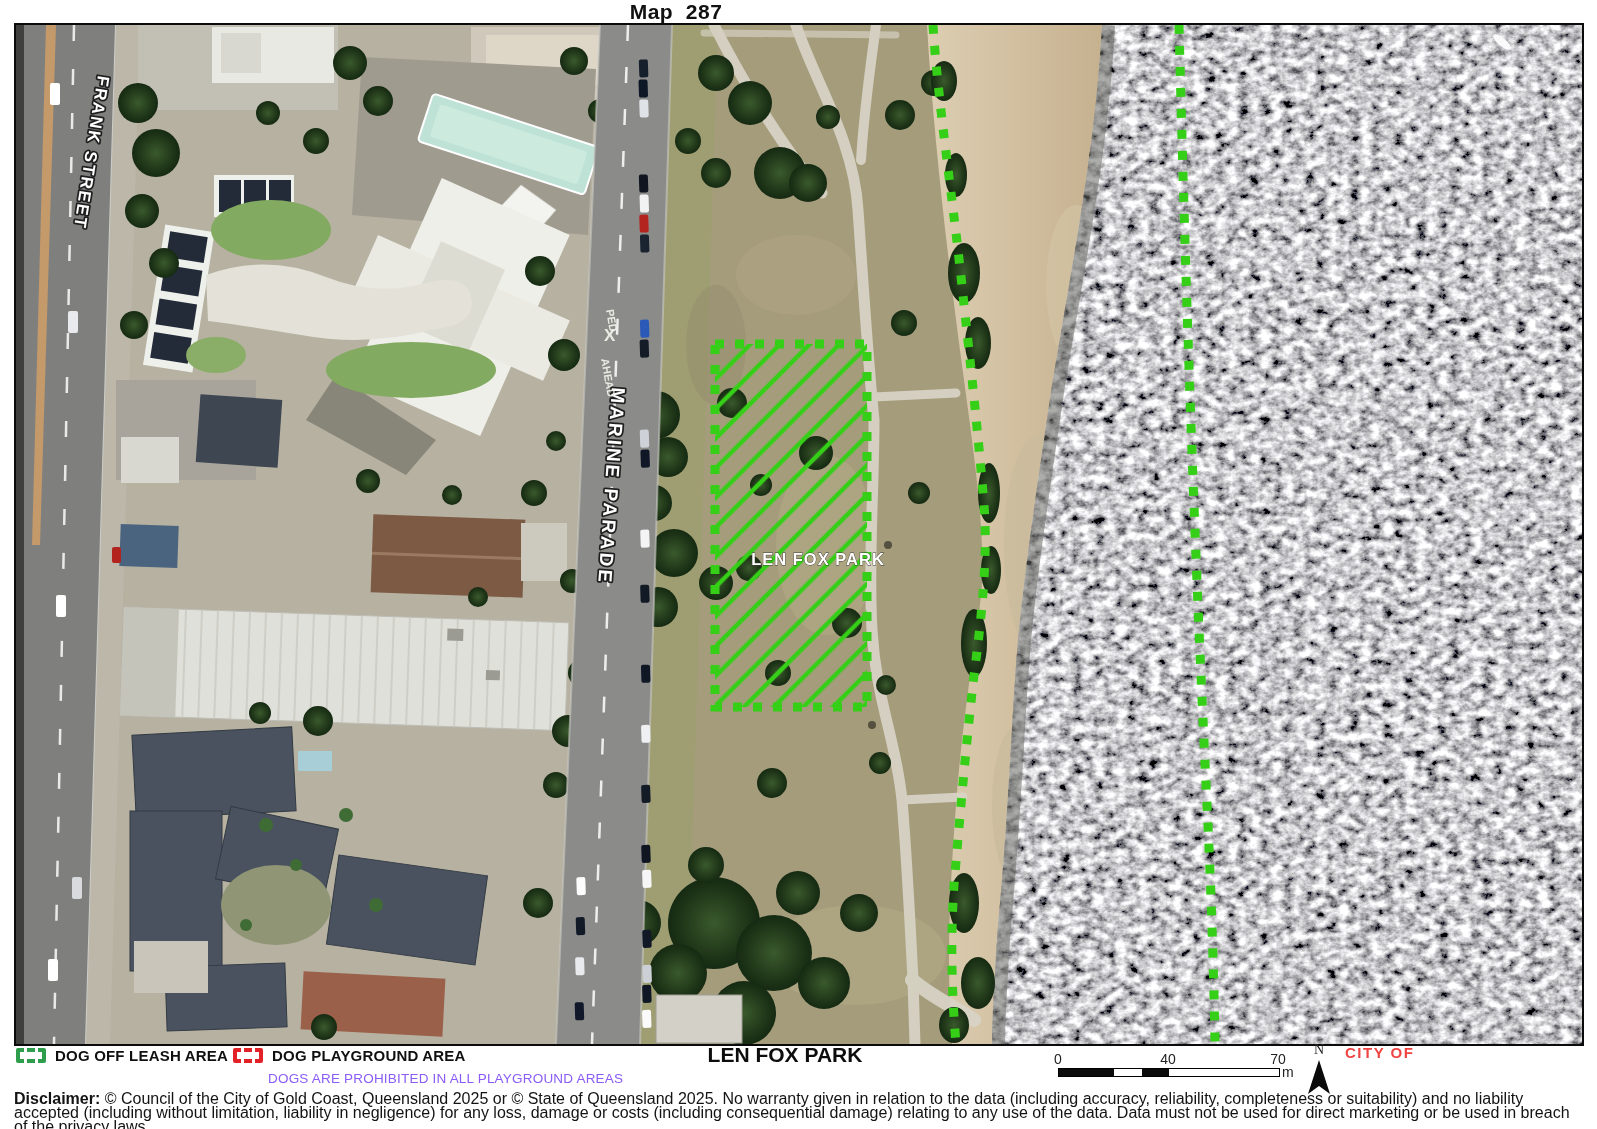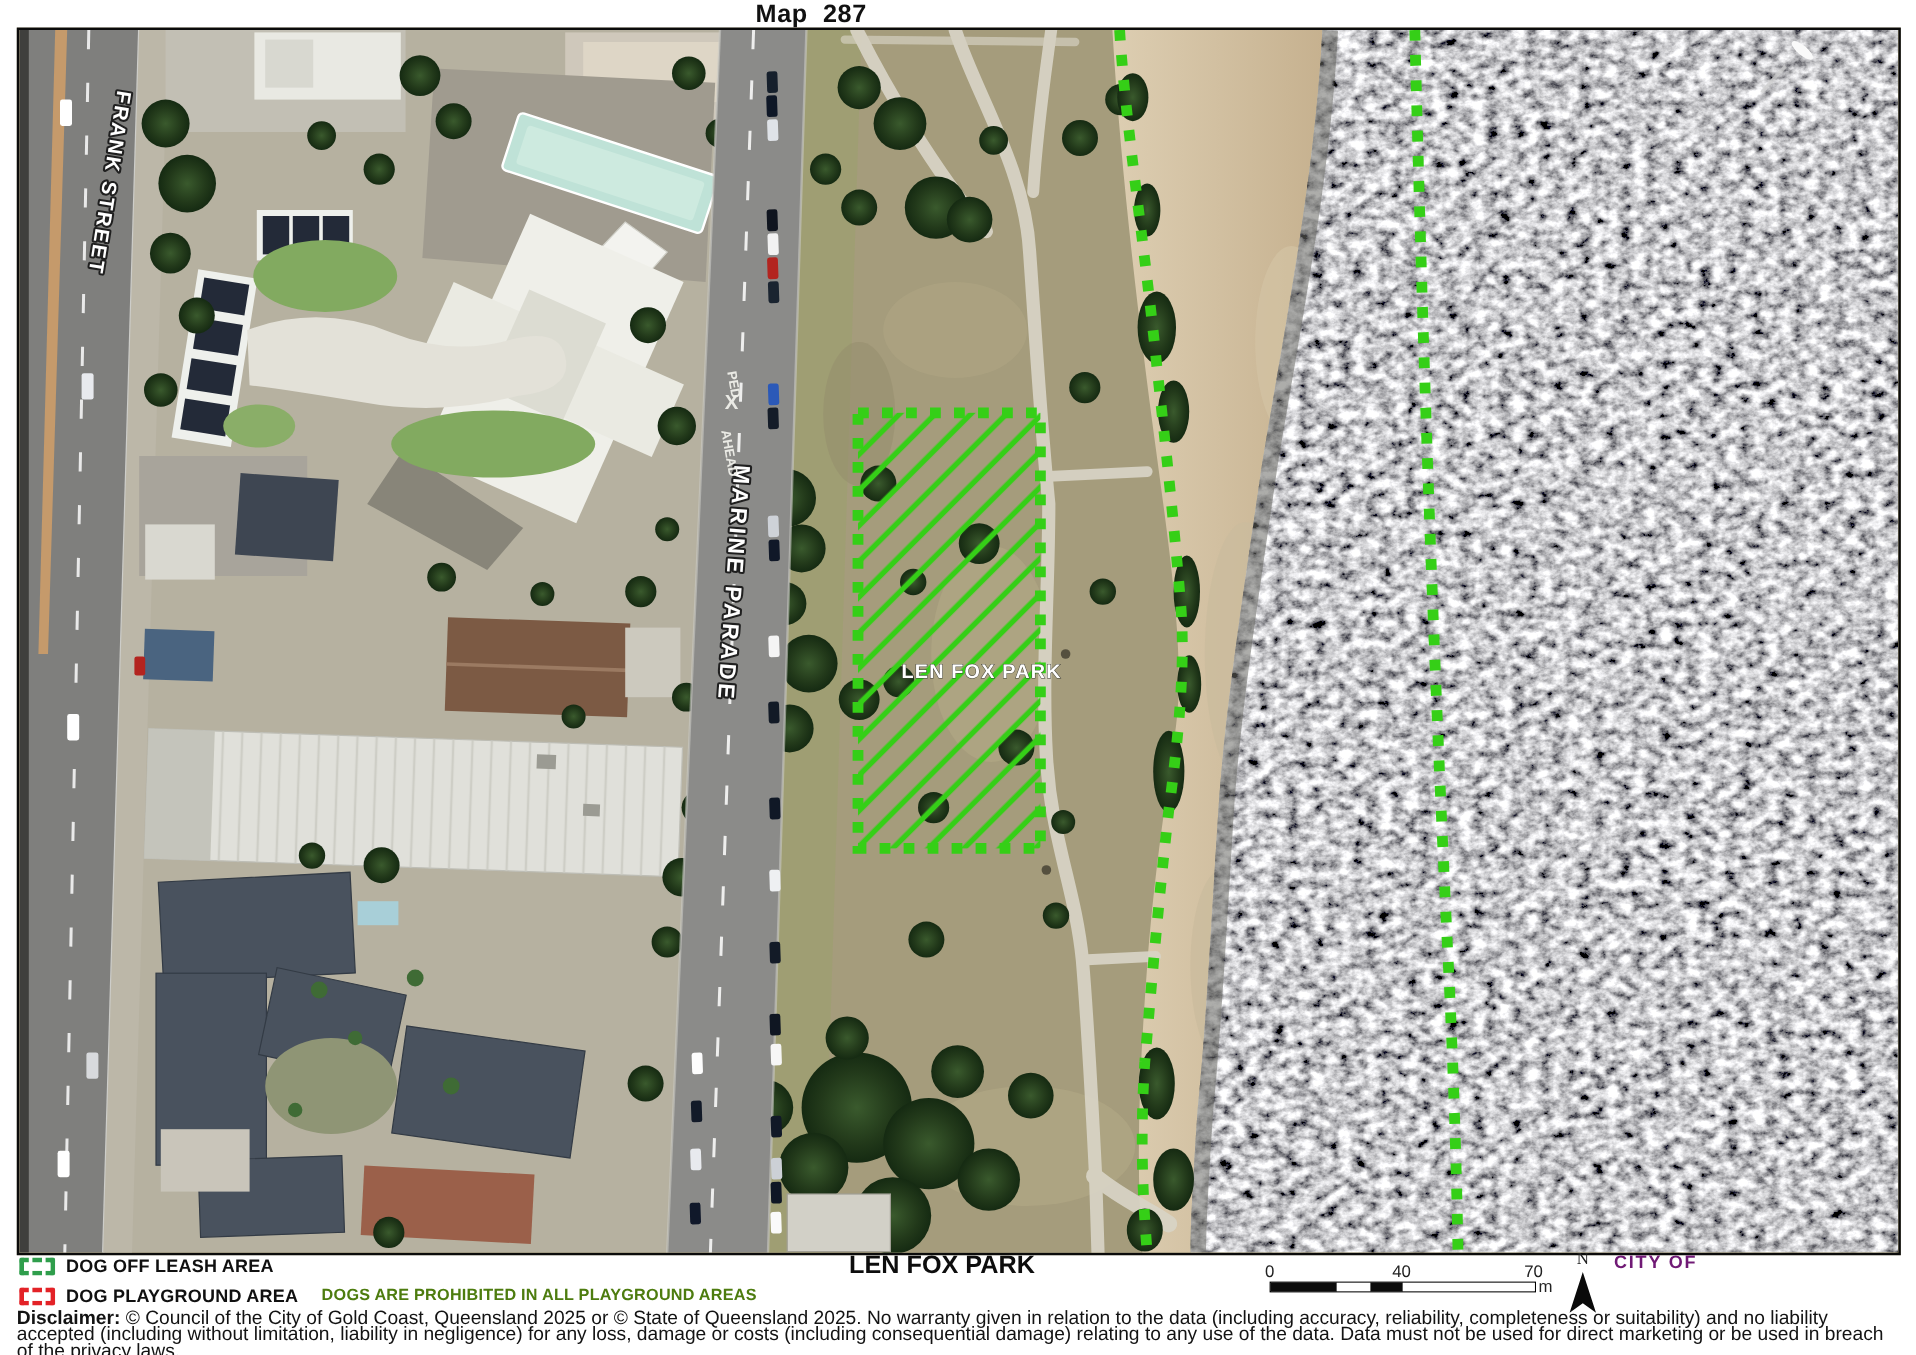--- a/index.html
+++ b/index.html
@@ -10,33 +10,33 @@
   #map-frame{left:14px;top:23px;width:1566px;height:1019px;border:2px solid #0b0b0b;overflow:hidden;background:#a59c7c;}
   #map-frame svg{display:block;}
   svg text{font-family:"Liberation Sans",sans-serif;}
   .maplabel{fill:#ffffff;font-weight:bold;stroke:#1f1f1f;paint-order:stroke;stroke-linejoin:round;}
   .roadmark{fill:#f0f0ea;font-weight:bold;opacity:.95;}
   
   .lg-row{display:flex;align-items:center;gap:9px;height:20px;}
   .lg-swatch{width:30px;height:15px;border:4px dashed #2f9e4c;border-radius:2px;box-sizing:border-box;background:#fff;}
   .lg-swatch.red{border-color:#e32227;}
   .lg-label{font-size:15px;font-weight:bold;color:#101010;letter-spacing:.2px;}
-  #legend{left:16px;top:1045px;display:flex;flex-direction:column;gap:5px;}
-  #warning{left:268px;top:1071px;font-size:13.5px;font-weight:bold;color:#4d7c0f;letter-spacing:.2px;}
+  #legend{left:16px;top:1045px;display:flex;flex-direction:row;gap:5px;}
+  #warning{left:268px;top:1071px;font-size:13.5px;font-weight:normal;color:#8b5cf6;letter-spacing:.2px;}
   #park-title{left:600px;top:1044px;width:370px;text-align:center;font-size:21px;font-weight:bold;color:#0d0d0d;line-height:22px;}
   #scalebar{left:1044px;top:1051px;width:250px;height:34px;}
   .tick{position:absolute;top:0;font-size:14px;color:#222;transform:translateX(-50%);}
   #sb-bar{position:absolute;left:14px;top:17px;width:220px;height:7px;border:1px solid #000;display:flex;}
   #sb-bar div{height:100%;}
   .sb-b{background:#0c0c0c;}.sb-w{background:#fff;}
   #sb-unit{position:absolute;left:238px;top:13px;font-size:14px;color:#222;}
   #north{left:1302px;top:1042px;width:34px;text-align:center;}
   #north-n{font-family:"Liberation Serif",serif;font-size:14px;color:#222;}
   #logo{left:1345px;top:1044px;width:250px;}
-  #logo-cityof{font-size:15px;color:#701a75;letter-spacing:1.5px;font-weight:bold;}
+  #logo-cityof{font-size:15px;color:#ef4444;letter-spacing:1.5px;font-weight:bold;}
   #logo-name{font-size:37px;font-weight:bold;color:#3c3c3c;letter-spacing:-1.5px;transform:scaleX(.95);transform-origin:left;display:inline-block;line-height:34px;}
   #logo-tm{font-size:9px;color:#777;vertical-align:top;}
   .logo-dot{display:inline-block;width:10px;height:10px;border-radius:50%;background:#e8174a;margin-left:3px;}
   #disclaimer{left:14px;top:1092px;width:1572px;font-size:16px;line-height:14px;color:#131313;}
   #disclaimer b{font-weight:bold;}
 </style>
 </head>
 <body>
 
 <div class="abs" id="map-title">Map  287</div>

